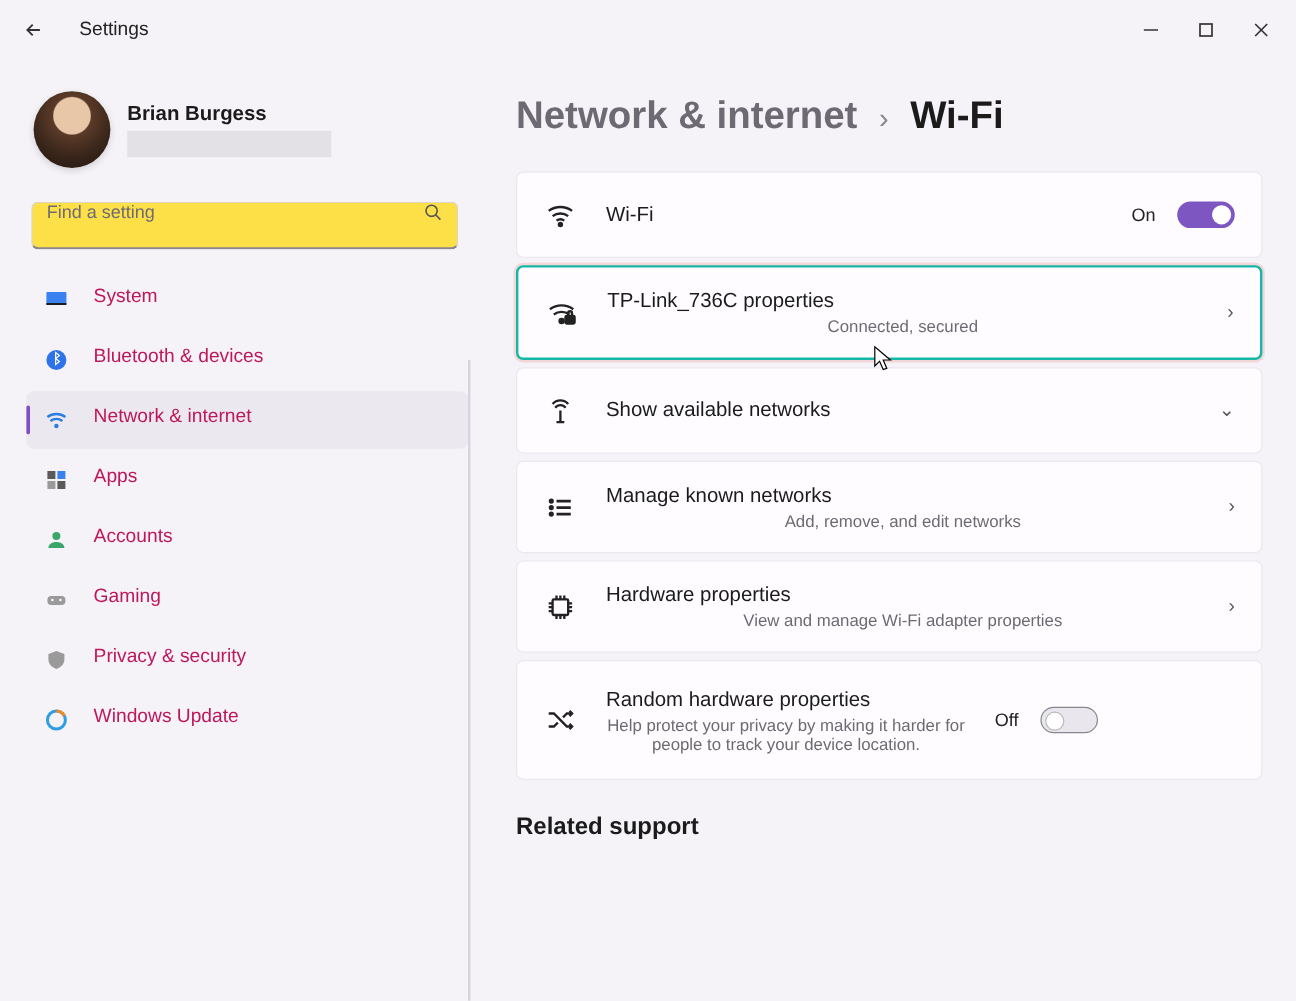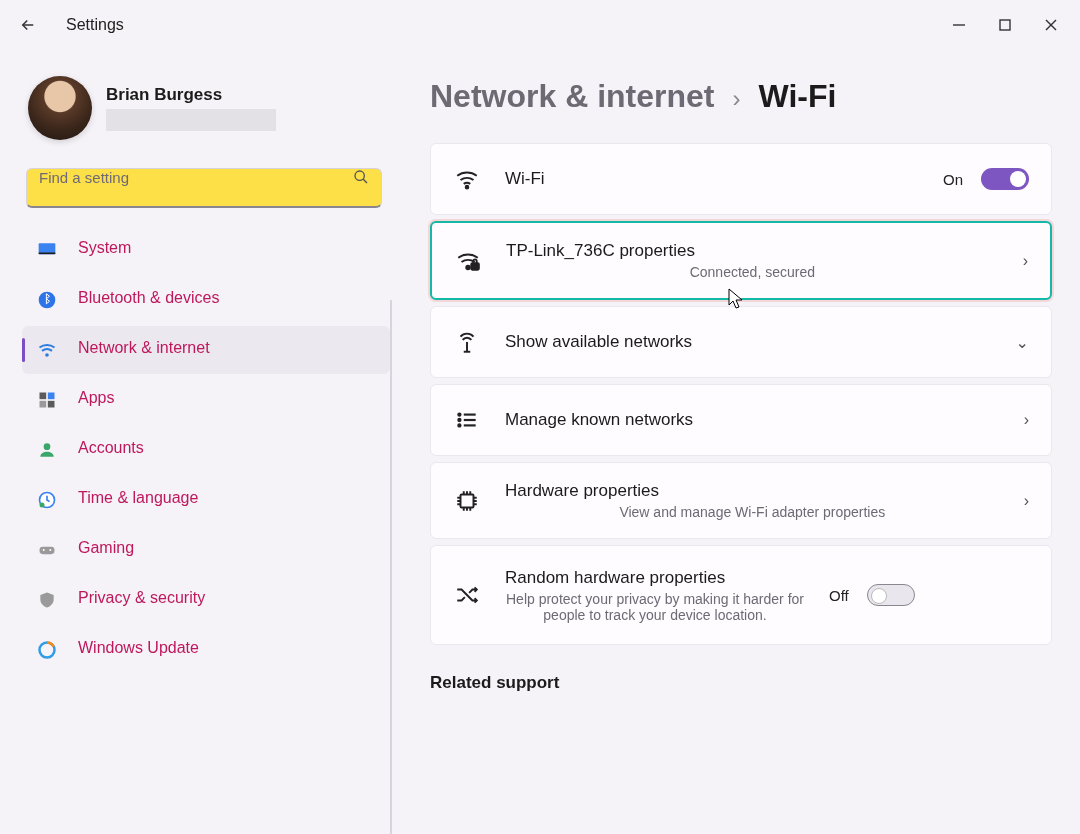--- a/index.html
+++ b/index.html
@@ -191,21 +191,21 @@
     background: #fff;
     border-radius: 50%;
     top: 3px;
   }
   .toggle.on .knob { right: 3px; }
   .toggle.off .knob { left: 3px; background:#fff; border:1px solid #bbb; }
   .toggle.off { background: #e9e6ed; border:1px solid #8a8690; }
   .chev { font-size: 16px; color: #555; }
   .related {
     margin-top: 28px;
-    font-size: 17px;
+    font-size: 20px;
     font-weight: 600;
   }
   .cursor {
     position: absolute;
     left: 728px; top: 288px;
     pointer-events: none;
   }
 </style>
 </head>
 <body>
@@ -303,30 +303,20 @@
           <svg width="20" height="20" viewBox="0 0 24 24">
               <circle cx="12" cy="8" r="4" fill="#3aa66a"></circle>
               <path d="M4 20c0-4 4-6 8-6s8 2 8 6" fill="#3aa66a"></path>
             </svg>
         </span>
         <span>Accounts</span>
       </div>
       <div class="nav-item">
         <span class="icon">
           <svg width="20" height="20" viewBox="0 0 24 24">
-              <circle cx="12" cy="12" r="9" fill="#fff" stroke="#3a82f0" stroke-width="2"></circle>
-              <path d="M12 7v5l3 2" stroke="#3a82f0" stroke-width="2" fill="none"></path>
-              <circle cx="6" cy="18" r="3" fill="#3aa66a"></circle>
-            </svg>
-        </span>
-        <span>Time &amp; language</span>
-      </div>
-      <div class="nav-item">
-        <span class="icon">
-          <svg width="20" height="20" viewBox="0 0 24 24">
               <rect x="3" y="8" width="18" height="9" rx="4" fill="#9a9a9a"></rect>
               <circle cx="8" cy="12" r="1.2" fill="#fff"></circle>
               <circle cx="16" cy="12" r="1.2" fill="#fff"></circle>
             </svg>
         </span>
         <span>Gaming</span>
       </div>
       <div class="nav-item">
         <span class="icon">
           <svg width="20" height="20" viewBox="0 0 24 24">
@@ -418,20 +408,21 @@
               <circle cx="5" cy="7" r="1" fill="#222"></circle>
               <line x1="9" y1="7" x2="20" y2="7"></line>
               <circle cx="5" cy="12" r="1" fill="#222"></circle>
               <line x1="9" y1="12" x2="20" y2="12"></line>
               <circle cx="5" cy="17" r="1" fill="#222"></circle>
               <line x1="9" y1="17" x2="20" y2="17"></line>
             </svg>
         </div>
         <div class="body">
           <div class="ctitle">Manage known networks</div>
+          <div class="csub">Add, remove, and edit networks</div>
         </div>
         <div class="trail">
             <span class="chev">›</span>
           </div>
       </div>
 
       <div class="card">
         <div class="cicon">
           <svg width="26" height="26" viewBox="0 0 24 24" fill="none" stroke="#222" stroke-width="1.8">
               <rect x="6" y="6" width="12" height="12" rx="1"></rect>

